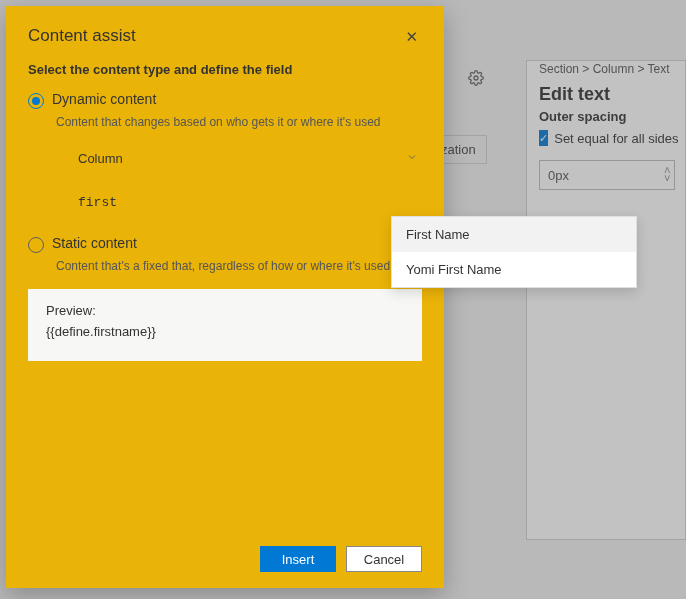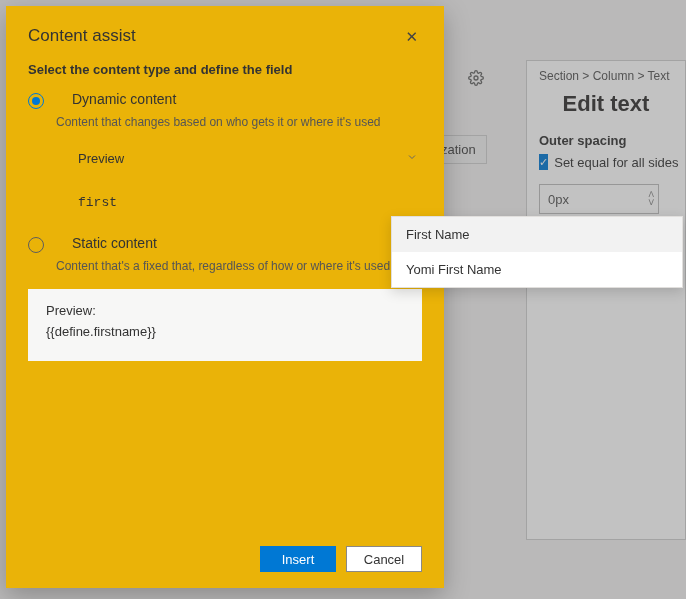--- a/index.html
+++ b/index.html
@@ -21,34 +21,33 @@
   }
   
   .right-panel {
     position: absolute;
     top: 60px;
     right: 0;
     width: 160px;
     height: 480px;
     background: #fff;
     border: 1px solid #d0d0d0;
-    padding: 8px 12px;
+    padding: 1px 12px;
     z-index: 1;
   }
   .right-panel .crumbs {
     font-size: 12px;
     color: #555;
     margin-bottom: 8px;
     white-space: nowrap;
   }
   .right-panel h2 {
-    font-size: 22px;
+    font-size: 18px;
     font-weight: 600;
-    margin-bottom: 16px;
-    text-align: center;
+    margin-bottom: 4px;
   }
   .right-panel .section-label {
     font-size: 13px;
     font-weight: 600;
     color: #333;
     margin-bottom: 6px;
   }
   .right-panel label.cb {
     display: flex;
     align-items: center;
@@ -63,21 +62,21 @@
     background: #0078d4;
     color: #fff;
     display: flex; align-items: center; justify-content: center;
     font-size: 11px;
   }
   .right-panel .num-box {
     display: flex;
     align-items: center;
     justify-content: space-between;
     border: 1px solid #bdbdbd;
-    width: 120px;
+    width: 136px;
     height: 30px;
     padding: 0 4px 0 8px;
     font-size: 13px;
     color: #555;
   }
   .right-panel .spin {
     display: flex; flex-direction: column;
     font-size: 8px; color: #888; line-height: 8px;
   }
   .gear-icon {
@@ -126,21 +125,21 @@
   }
   .modal .instruction {
     font-size: 13px;
     font-weight: 600;
     color: #333;
     margin-bottom: 14px;
   }
   .radio-row {
     display: flex;
     align-items: flex-start;
-    gap: 28px;
+    gap: 8px;
     margin-bottom: 4px;
   }
   .radio-outer {
     width: 16px; height: 16px; border-radius: 50%;
     border: 1px solid #605e5c;
     display: flex; align-items: center; justify-content: center;
     flex-shrink: 0;
     margin-top: 2px;
     cursor: pointer;
   }
@@ -207,21 +206,21 @@
   .btn.primary {
     background: #0078d4;
     border-color: #0078d4;
     color: #fff;
   }
   
   .autocomplete {
     position: absolute;
     top: 216px;
     left: 391px;
-    width: 292px;
+    width: 246px;
     background: #fff;
     border: 1px solid #e1dfdd;
     box-shadow: 0 4px 12px rgba(0,0,0,0.15);
     z-index: 20;
   }
   .autocomplete .item {
     padding: 10px 14px;
     font-size: 13px;
     color: #333;
     cursor: pointer;
@@ -272,21 +271,21 @@
   <div class="radio-row">
     <span class="radio-outer checked">
         <span class="radio-inner"></span>
       </span>
     <span class="radio-label">Dynamic content</span>
   </div>
   <div class="radio-desc">Content that changes based on who gets it or where it's used</div>
 
   <div class="field-group">
     <div class="select-row">
-      <span class="label">Preview</span>
+      <span class="label">Column</span>
       <span class="chev">
         <svg width="12" height="12" viewBox="0 0 24 24" fill="none" stroke="currentColor" stroke-width="2">
             <polyline points="6 9 12 15 18 9"></polyline>
           </svg>
       </span>
     </div>
     <div class="text-row">
       <span class="val">first</span>
     </div>
   </div>

